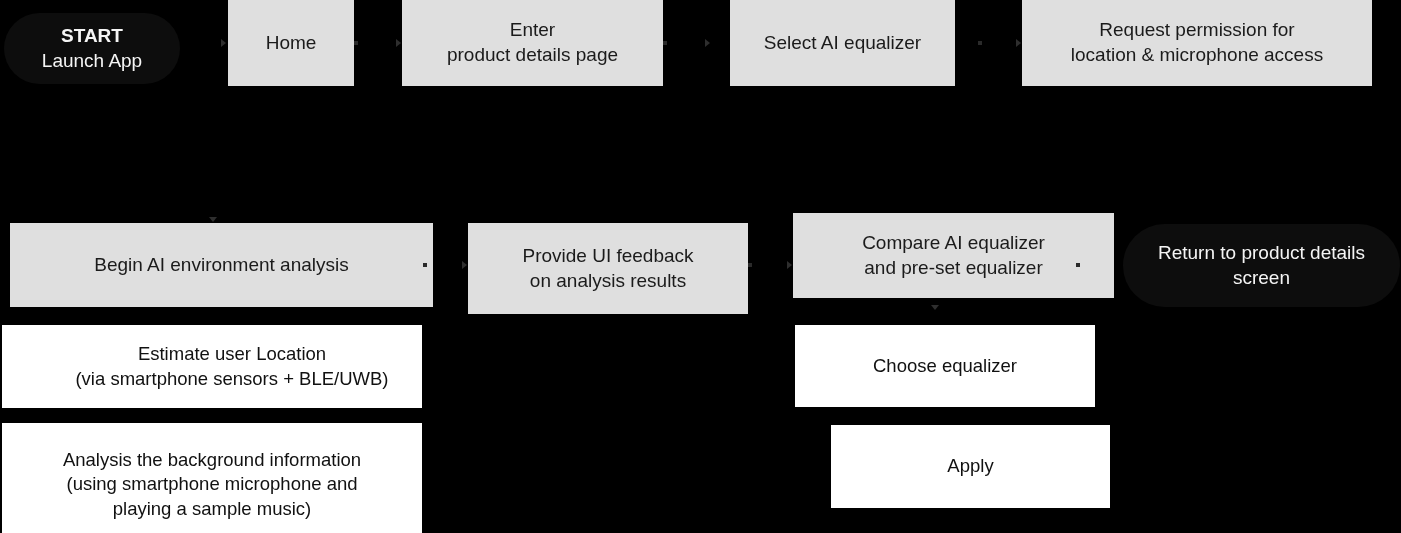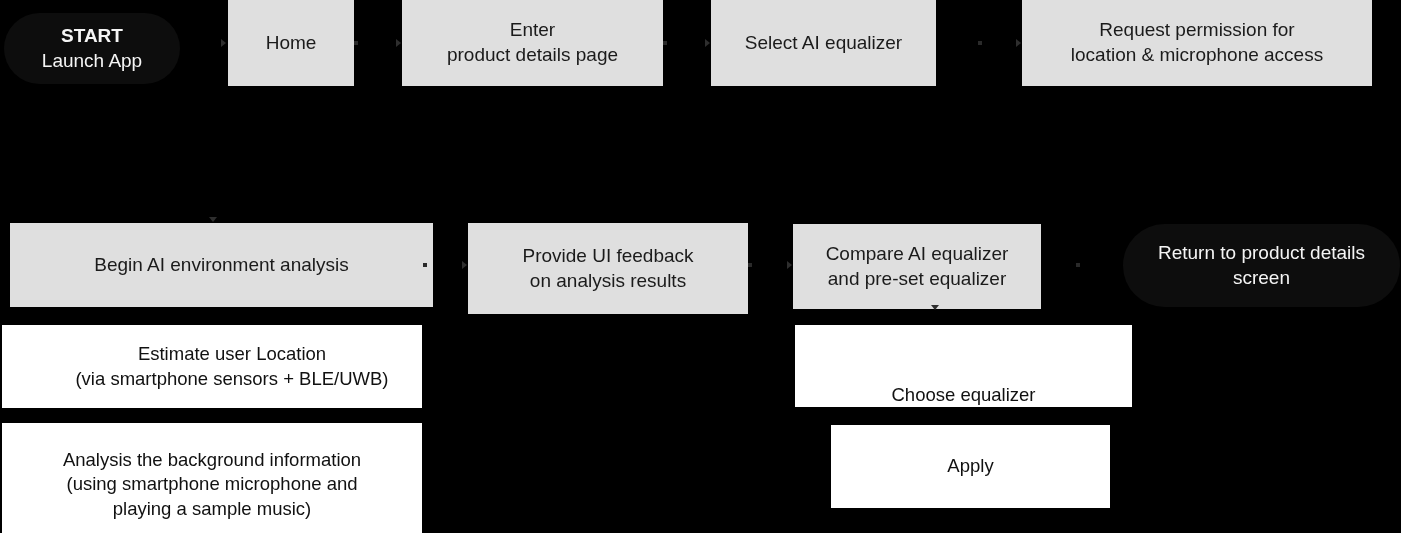--- a/index.html
+++ b/index.html
@@ -34,29 +34,29 @@
     color:#f5f5f5;
     font-size:19px;
     line-height:1.3;
   }
   .t-title { font-weight:bold; }
 
   
   #start    { left:4px;    top:13px;   width:176px; height:71px; border-radius:36px; }
   #home     { left:228px;  top:0px;   width:126px; height:86px; }
   #enter    { left:402px;  top:0px;   width:261px; height:86px; }
-  #select   { left:711px;  top:0px;   width:225px; height:86px; }
+  #select   { left:730px;  top:0px;   width:225px; height:86px; }
   #request  { left:1022px; top:0px;   width:350px; height:86px; }
   #begin    { left:0px;    top:223px; width:423px; height:84px;margin-left:10px; }
   #provide  { left:468px;  top:223px; width:280px; height:91px; }
-  #compare  { left:793px;  top:224px; width:248px; height:85px; }
+  #compare  { left:793px;  top:213px; width:321px; height:85px; }
   #return   { left:1123px; top:224px; width:277px; height:83px; border-radius:42px; }
   #estimate { left:2px;    top:325px; width:420px; height:83px;padding-left:40px; }
   #analyze  { left:2px;    top:423px; width:420px; height:123px; }
-  #choose   { left:795px;  top:325px; width:337px; height:82px;justify-content:flex-end; }
+  #choose   { left:795px;  top:325px; width:300px; height:82px; }
   #apply    { left:795px;  top:425px; width:279px; height:83px;margin-left:36px; }
 
   
   .ah-r {
     position:absolute; width:0; height:0;
     border-top:4px solid transparent;
     border-bottom:4px solid transparent;
     border-left:5px solid #2e2e2e;
   }
   .ah-d {

